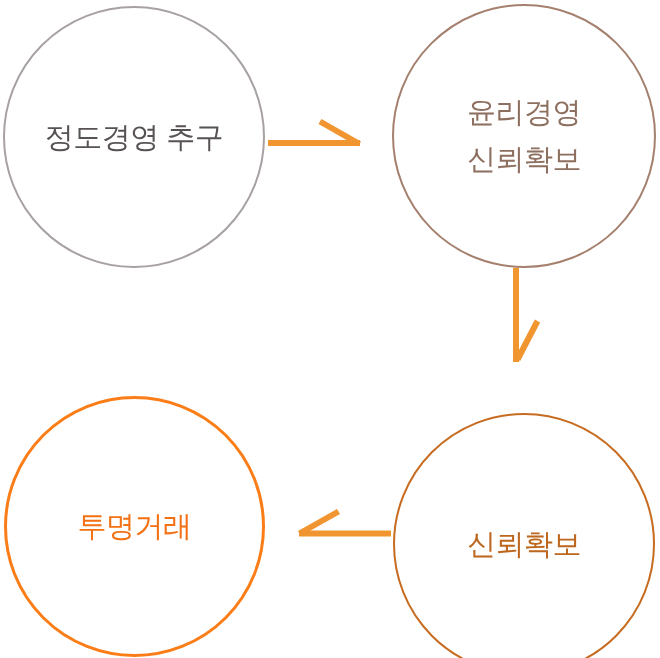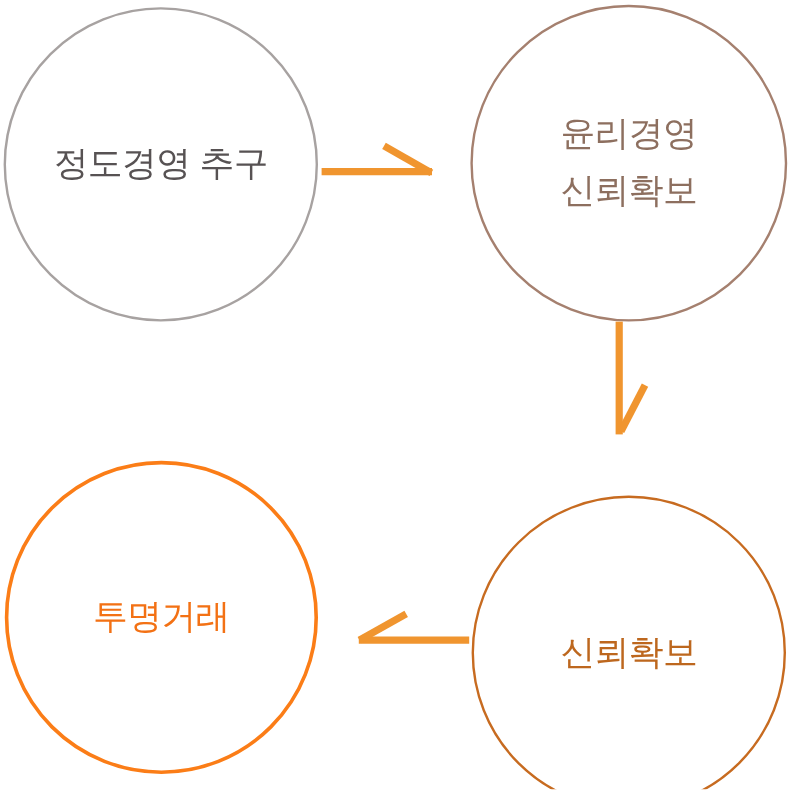--- a/index.html
+++ b/index.html
@@ -31,21 +31,21 @@
     font-size: 29px;
     font-weight: 400;
     letter-spacing: -0.5px;
     line-height: 47px;
   }
   .circle .label span { display: block; }
 
   .node-top-left     { left: 3px;   top: 6px;   width: 262px; height: 262px; }
   .node-top-right    { left: 392px; top: 4px;   width: 264px; height: 264px; }
   .node-bottom-right { left: 393px; top: 413px; width: 262px; height: 262px; }
-  .node-bottom-left  { left: 4px;   top: 384px; width: 261px; height: 261px; border-width: 3px; justify-content: center; }
+  .node-bottom-left  { left: 4px;   top: 396px; width: 261px; height: 261px; border-width: 3px; justify-content: center; }
 
   .arrows {
     position: absolute;
     left: 0;
     top: 0;
     width: 660px;
     height: 658px;
     pointer-events: none;
   }
   .arrow-stroke {

